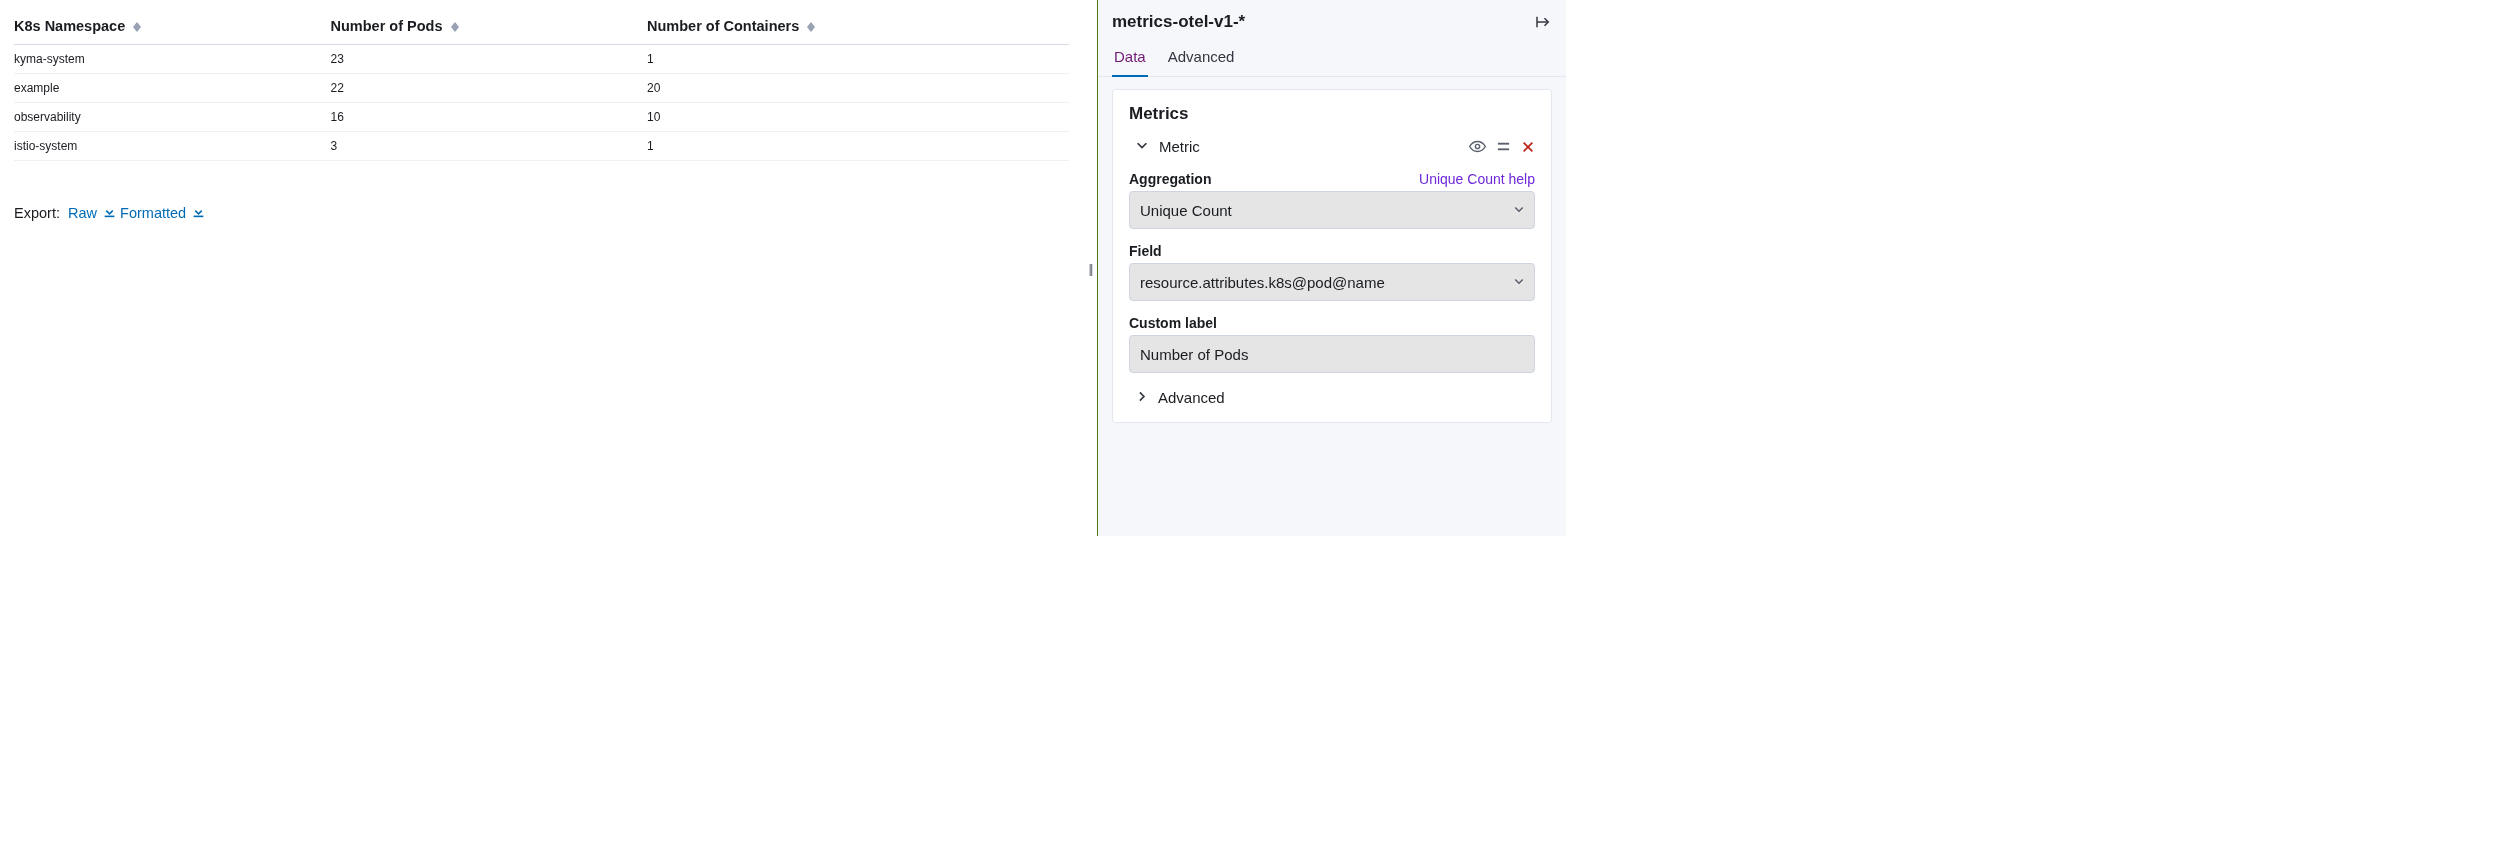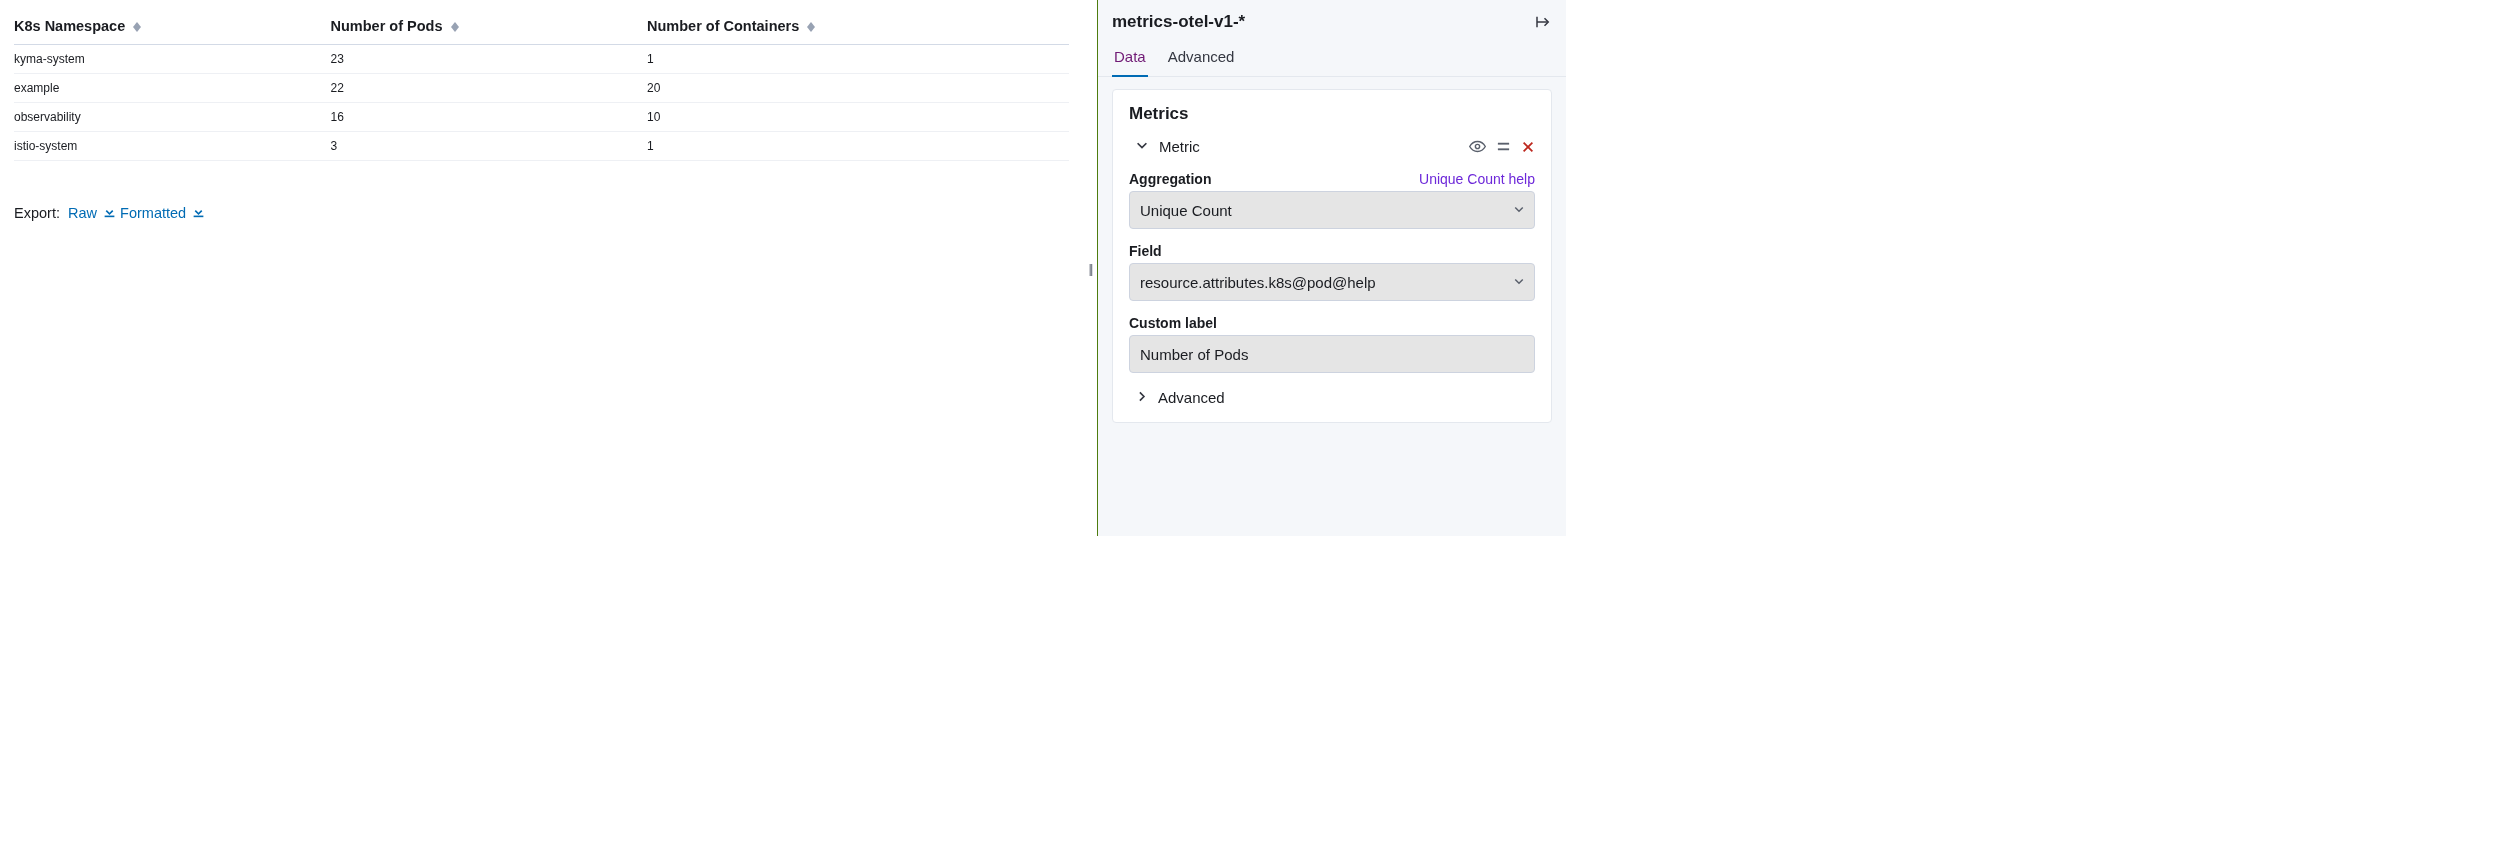--- a/index.html
+++ b/index.html
@@ -337,21 +337,21 @@
           </span>
         </div>
       </div>
 
       <div class="field-block" style="margin-top:14px;">
         <div class="label-row">
           <span class="field-label">Field</span>
         </div>
         <div class="select-wrap">
           <div class="select">
-            <span>resource.attributes.k8s@pod@help</span>
+            <span>resource.attributes.k8s@pod@name</span>
           </div>
           <span class="select-caret">
             <svg width="12" height="12" viewBox="0 0 16 16" fill="none" stroke="#5a606c" stroke-width="2">
                 <polyline points="3,6 8,11 13,6"></polyline>
               </svg>
           </span>
         </div>
       </div>
 
       <div class="field-block" style="margin-top:14px;">

